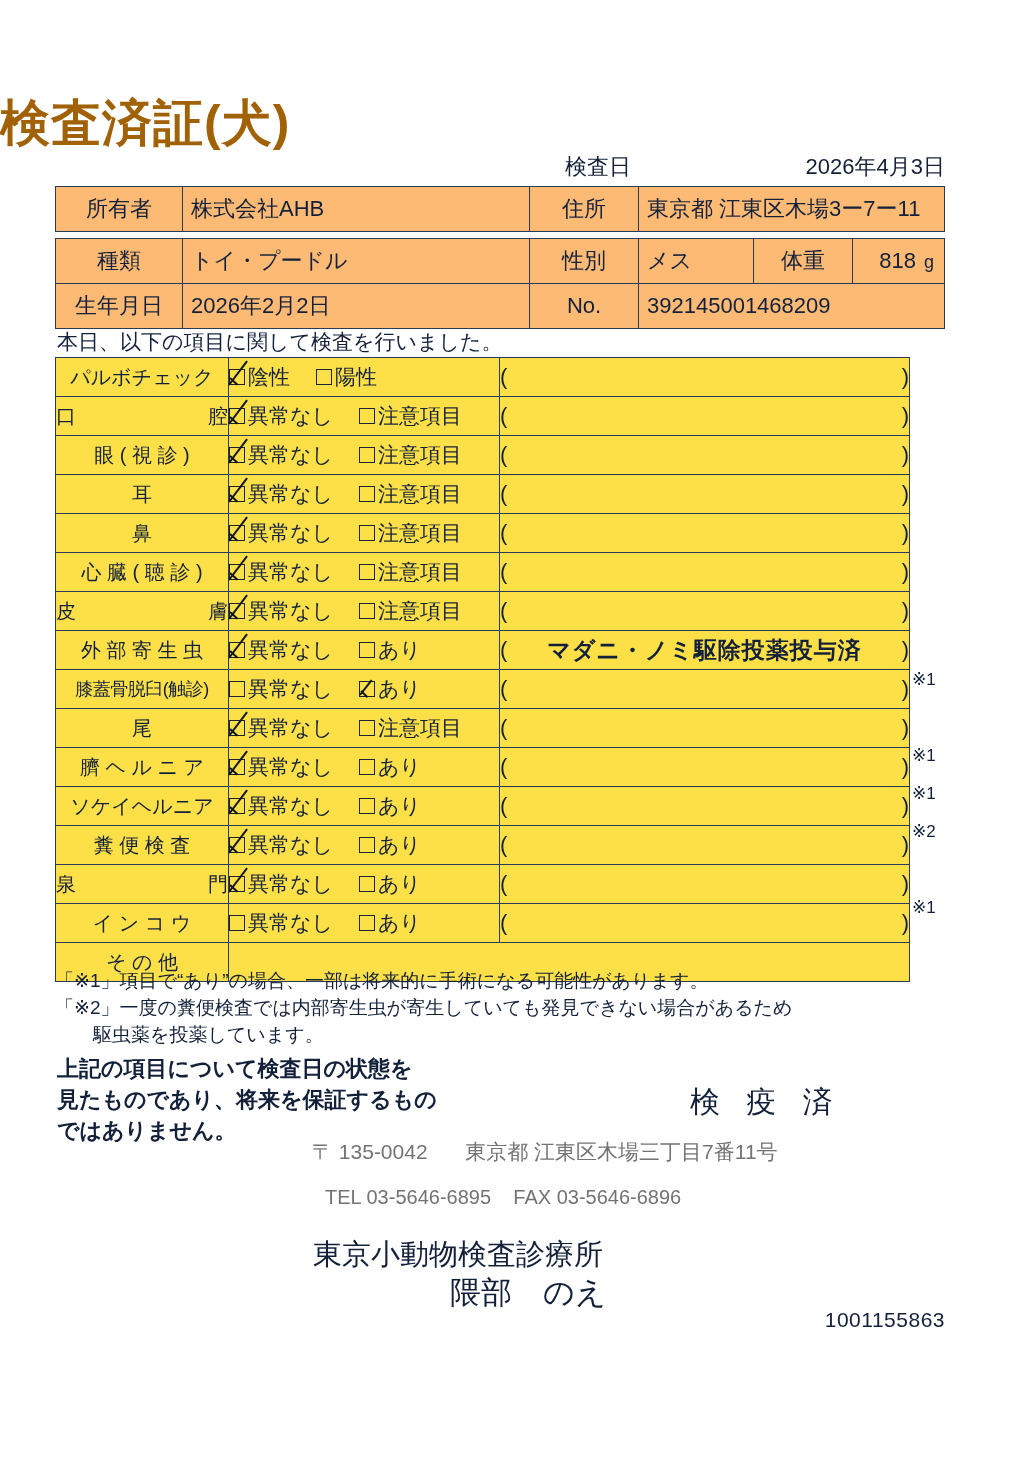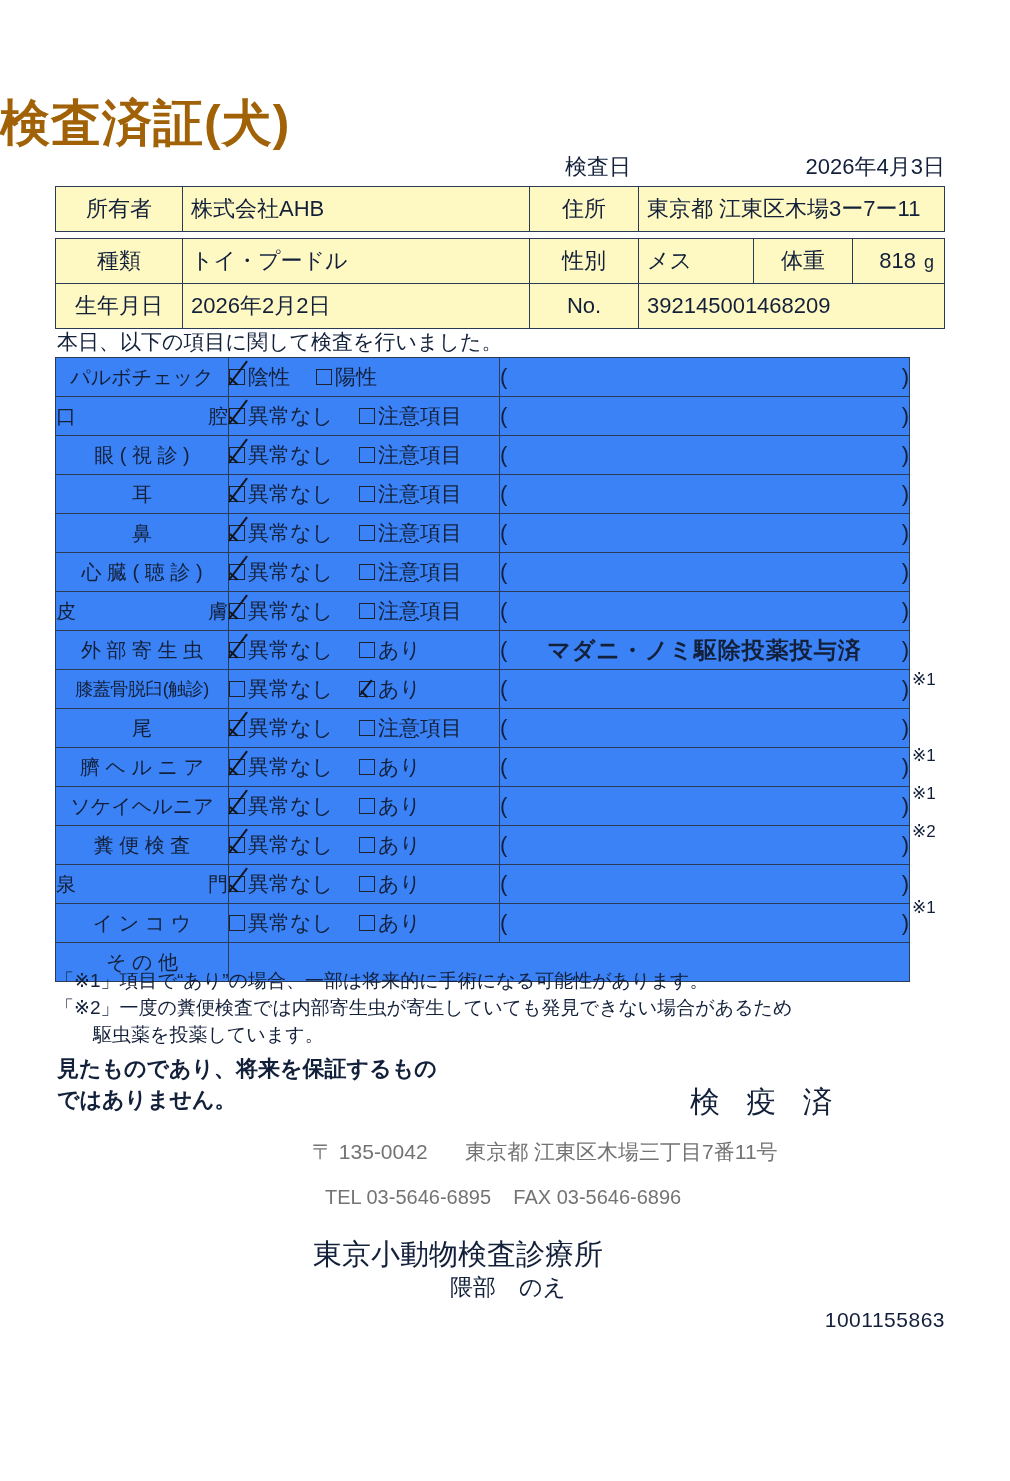--- a/index.html
+++ b/index.html
@@ -62,21 +62,21 @@
     border-collapse: collapse;
     table-layout: fixed;
   }
   .tbl td {
     border: 1.6px solid #2b3a57;
     padding: 0 8px;
     font-size: 22px;
     color: #13203a;
     height: 44px;
     vertical-align: middle;
-    background: #fef9c3;
+    background: #fdba74;
   }
   .lbl-cell {
     text-align: center;
     font-size: 21px;
     white-space: nowrap;
   }
   .val-cell {
     text-align: left;
     white-space: nowrap;
   }
@@ -106,21 +106,21 @@
     position: absolute;
     left: 55px; top: 357px;
     width: 855px;
     border-collapse: collapse;
     table-layout: fixed;
   }
   #checklist td {
     border: 1.5px solid #2b3a57;
     height: 38px;
     vertical-align: middle;
-    background: #3b82f6;
+    background: #fde047;
     font-size: 21px;
     color: #13203a;
     padding: 0;
   }
   td.ck-label {
     width: 172px;
     padding: 0 6px;
     white-space: nowrap;
     overflow: hidden;
   }
@@ -300,21 +300,21 @@
   .clinic-name {
     position: absolute;
     left: 313px; top: 1235px;
     font-size: 29px;
     color: #13203a;
     white-space: nowrap;
   }
   .clinic-person {
     position: absolute;
     left: 450px; top: 1272px;
-    font-size: 23px;
+    font-size: 31px;
     color: #13203a;
     white-space: nowrap;
   }
   .serial {
     position: absolute;
     right: 65px; top: 1308px;
     font-size: 21px;
     color: #13203a;
     letter-spacing: 0.5px;
   }
@@ -763,20 +763,21 @@
       <div class="mark"></div>
     </div>
 
   <div class="footnotes">
     <div>「※1」項目で“あり”の場合、一部は将来的に手術になる可能性があります。</div>
     <div>「※2」一度の糞便検査では内部寄生虫が寄生していても発見できない場合があるため</div>
     <div class="footnote-indent">駆虫薬を投薬しています。</div>
   </div>
 
   <div class="disclaimer">
+    <div>上記の項目について検査日の状態を</div>
     <div>見たものであり、将来を保証するもの</div>
     <div>ではありません。</div>
   </div>
 
   <div class="stamp">検 疫 済</div>
 
   <div class="clinic-address">
     <span>〒</span>
     <span>135-0042</span>
     <span class="clinic-zip-gap"></span>

